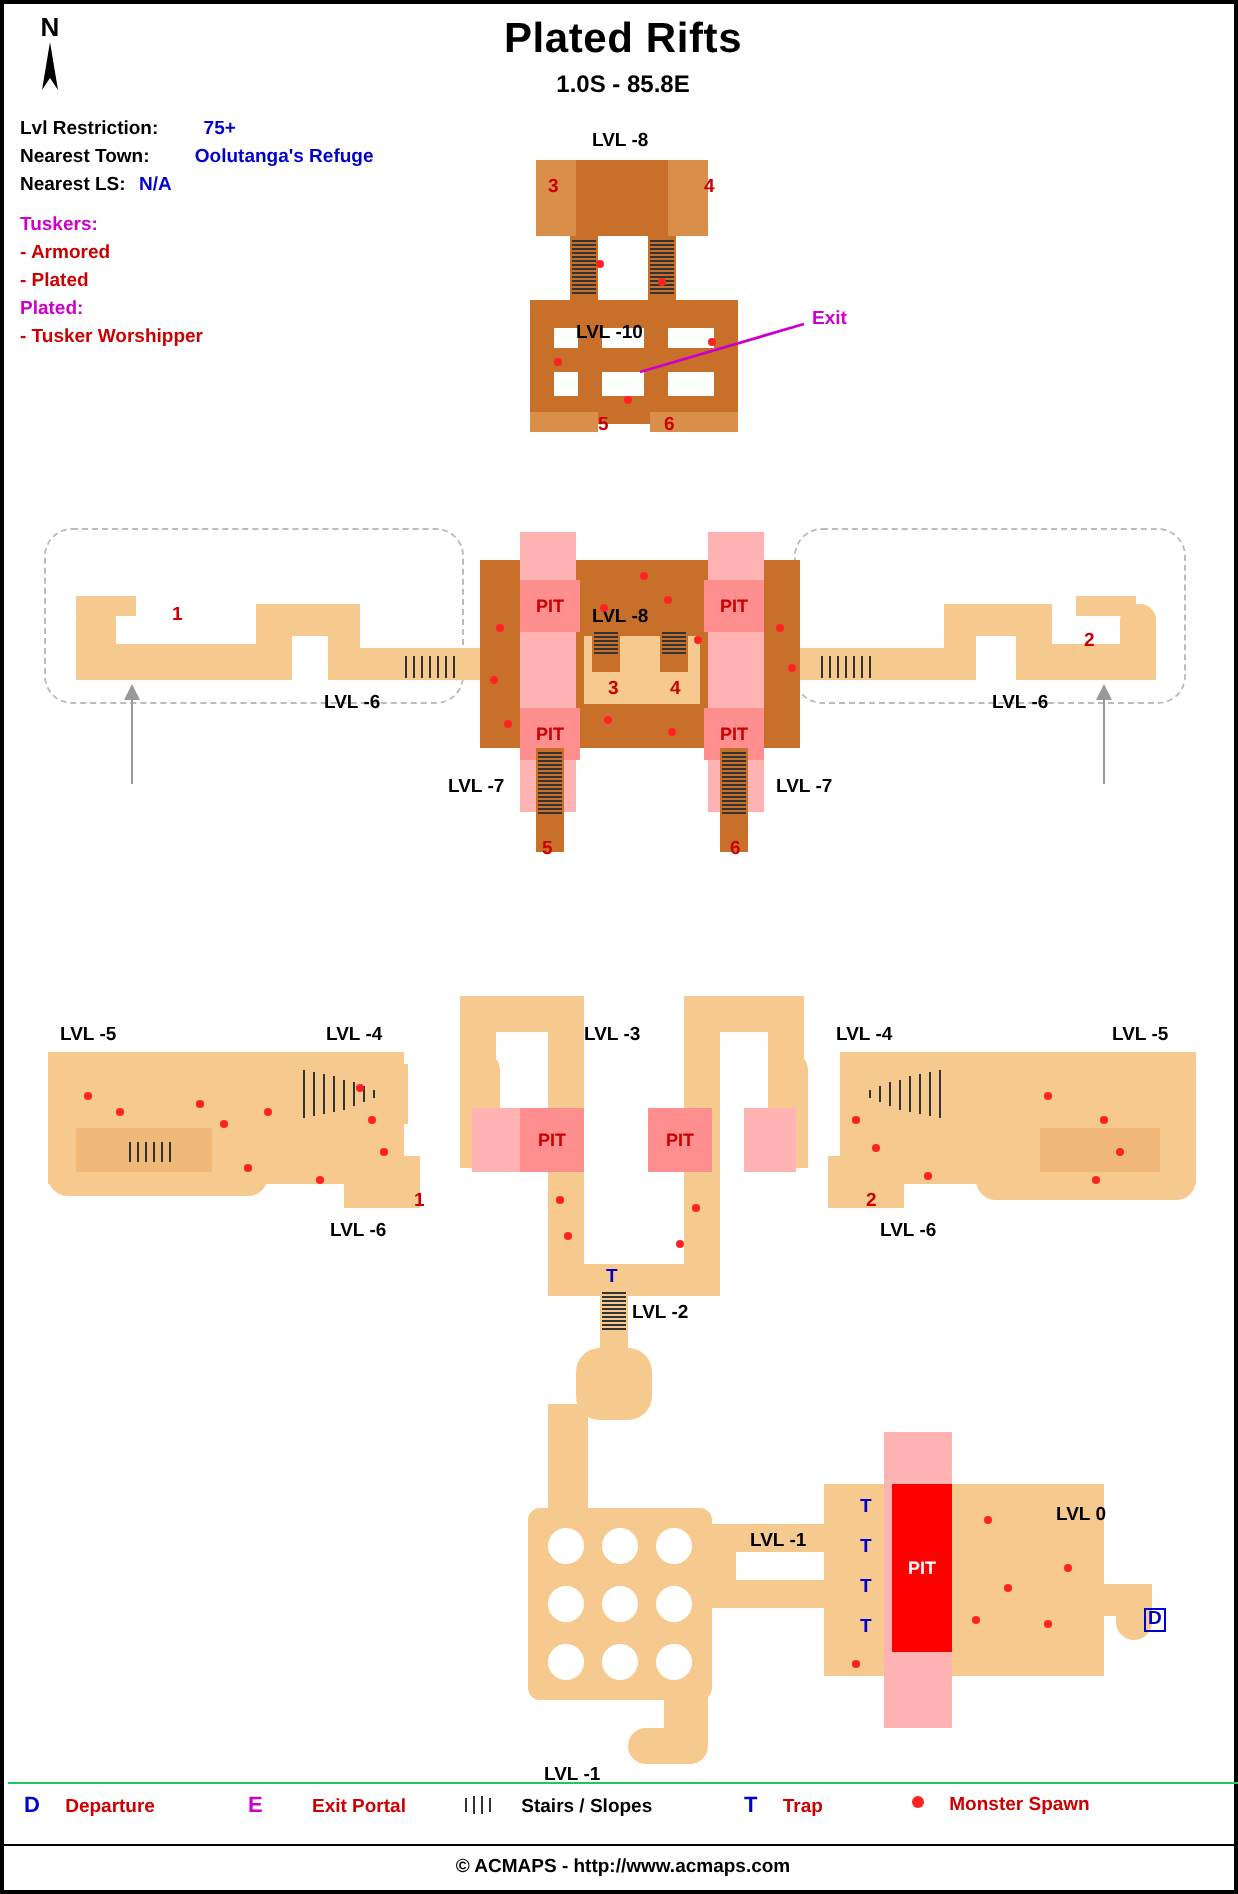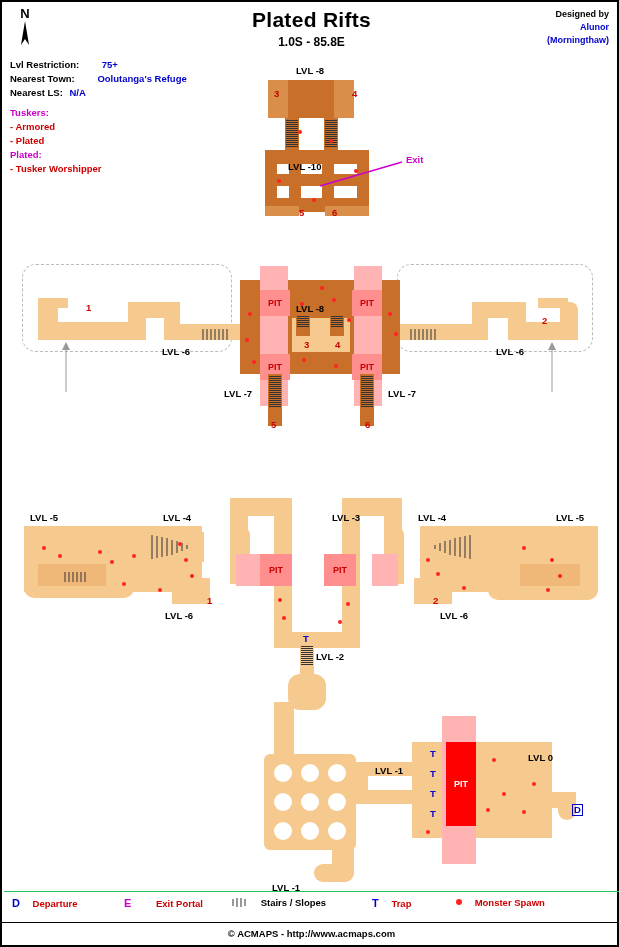--- a/index.html
+++ b/index.html
@@ -93,25 +93,20 @@
 
   <div class="compass">
     <div class="n">N</div>
     <svg width="30" height="30" style="display:block;margin-top:-2px;">
       <polygon points="15,2 19,26 15,20 11,26" fill="#000"></polygon>
     </svg>
   </div>
 
   <div class="title">Plated Rifts</div>
   <div class="coords">1.0S - 85.8E</div>
-  <div class="designed">
-    <div>Designed by</div>
-    <div class="who">Alunor</div>
-    <div class="who">(Morningthaw)</div>
-  </div>
 
   <div class="info">
     <div>
       <span class="lbl">Lvl Restriction:</span>
       <span class="val" style="margin-left:20px">75+</span>
     </div>
     <div>
       <span class="lbl">Nearest Town:</span>
       <span class="val" style="margin-left:20px">Oolutanga's Refuge</span>
     </div>
@@ -422,21 +417,21 @@
 
   <div class="lvl" style="left:294px;top:63px;">LVL -8</div>
   <div class="lvl" style="left:286px;top:159px;">LVL -10</div>
   <div class="lvl" style="left:294px;top:301px;">LVL -8</div>
   <div class="lvl" style="left:160px;top:344px;">LVL -6</div>
   <div class="lvl" style="left:494px;top:344px;">LVL -6</div>
   <div class="lvl" style="left:222px;top:386px;">LVL -7</div>
   <div class="lvl" style="left:386px;top:386px;">LVL -7</div>
   <div class="lvl" style="left:28px;top:510px;">LVL -5</div>
   <div class="lvl" style="left:161px;top:510px;">LVL -4</div>
-  <div class="lvl" style="left:290px;top:510px;padding-left:40px;">LVL -3</div>
+  <div class="lvl" style="left:290px;top:510px;">LVL -3</div>
   <div class="lvl" style="left:416px;top:510px;">LVL -4</div>
   <div class="lvl" style="left:554px;top:510px;">LVL -5</div>
   <div class="lvl" style="left:163px;top:608px;">LVL -6</div>
   <div class="lvl" style="left:438px;top:608px;">LVL -6</div>
   <div class="lvl" style="left:314px;top:649px;">LVL -2</div>
   <div class="lvl" style="left:373px;top:763px;">LVL -1</div>
   <div class="lvl" style="left:526px;top:750px;">LVL 0</div>
   <div class="lvl" style="left:270px;top:880px;">LVL -1</div>
 
   <div class="num-red" style="left:272px;top:86px;">3</div>

